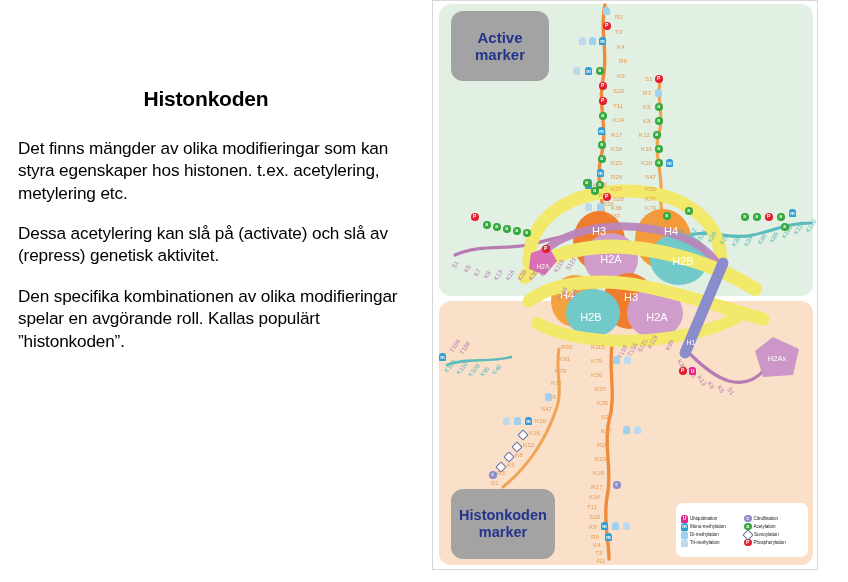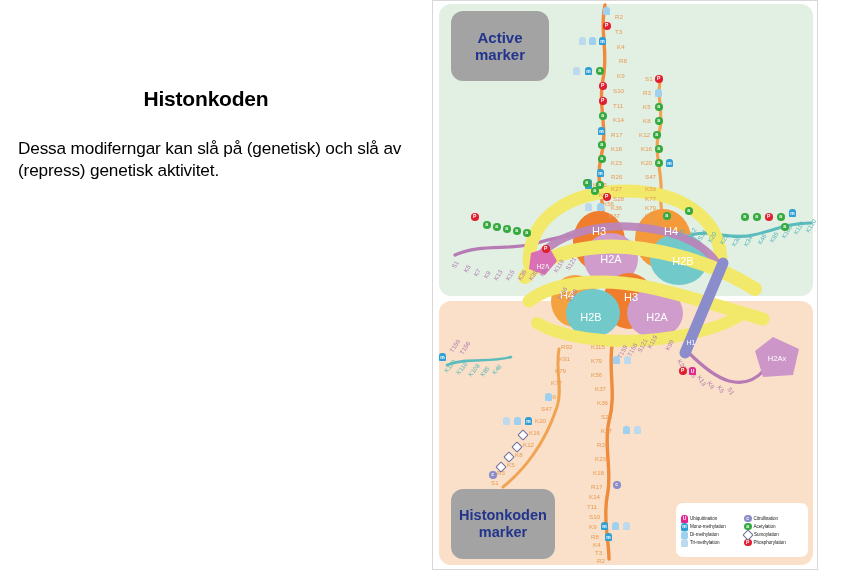--- a/index.html
+++ b/index.html
@@ -93,21 +93,24 @@
     font-family:"Liberation Sans",sans-serif;}
   .h1-label{font-size:7px;fill:#ffffff;}
 </style>
 </head>
 <body>
 
 <div class="slide">
 
   <div class="text-col">
     <div class="slide-title">Histonkoden</div>
-    <p class="para">Dessa modiferngar kan slå på (genetisk) och slå av (repress) genetisk aktivitet.</p>
+    <p class="para">Det finns mängder av olika modifieringar som kan styra egenskaper hos histonen.
+t.ex. acetylering, metylering etc.</p>
+    <p class="para">Dessa acetylering kan slå på (activate) och slå av (repress) genetisk aktivitet.</p>
+    <p class="para">Den specifika kombinationen av olika modifieringar spelar en avgörande roll. Kallas populärt ”histonkoden”.</p>
   </div>
 
   <div class="figure">
 
     <div class="panel panel-active"></div>
     <div class="panel panel-repressive"></div>
 
     <svg class="fig-svg" viewBox="0 0 386 570">
       <defs>
         <clipPath id="figclip">

